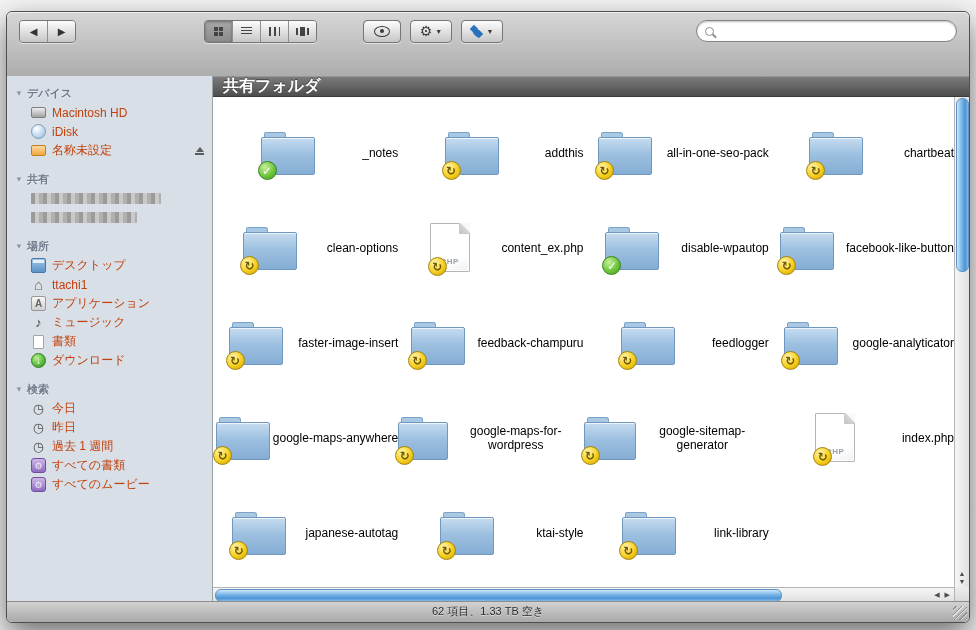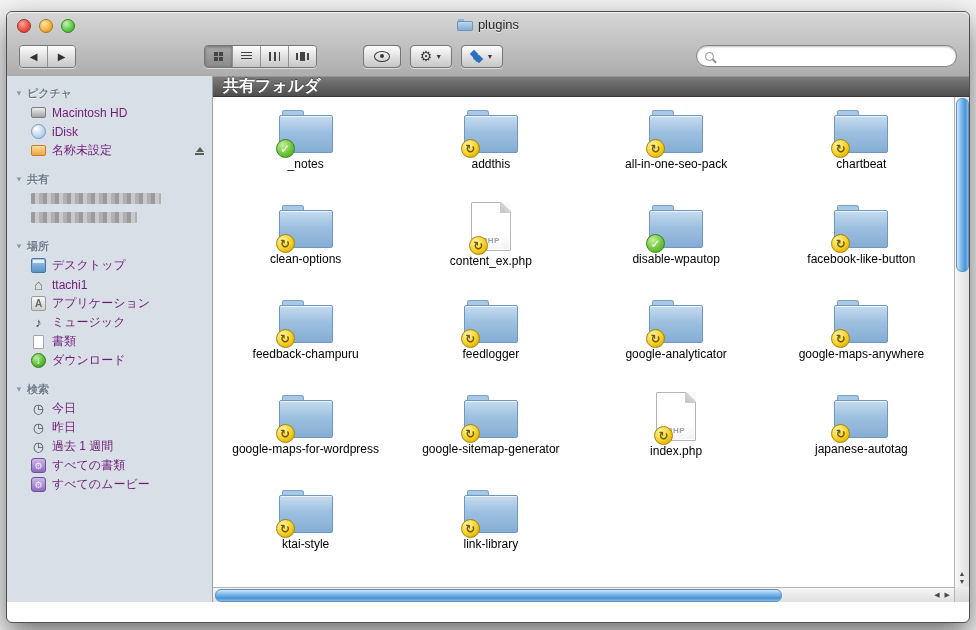--- a/index.html
+++ b/index.html
@@ -62,21 +62,21 @@
   .mag::after{content:"";position:absolute;width:5px;height:1.5px;background:#8e8e8e;transform:rotate(45deg);
     right:-4px;bottom:-2px;}
   .searchbox input{border:none;outline:none;background:transparent;flex:1;font-size:12px;height:16px;
     font-family:"Liberation Sans","DejaVu Sans",sans-serif;}
   
   .content-row{position:absolute;left:0;top:64px;right:0;bottom:20px;display:flex;}
   .sidebar{width:206px;background:#d8dfe7;border-right:1px solid #99a1ab;overflow:hidden;padding-top:7px;box-sizing:border-box;}
   .shead{display:flex;align-items:center;gap:4px;padding:3px 0 2px 8px;font-size:11px;font-weight:bold;
     color:#6d7a8c;text-shadow:0 1px 0 rgba(255,255,255,.7);}
   .shead .tri{font-size:8px;color:#8c97a6;}
-  .sitem{display:flex;align-items:center;height:19px;padding-left:24px;padding-right:8px;font-size:12px;color:#701a75;}
+  .sitem{display:flex;align-items:center;height:19px;padding-left:24px;padding-right:8px;font-size:12px;color:#c2410c;}
   .slabel{white-space:nowrap;overflow:hidden;}
   .sgap{height:9px;}
   .sicon{width:15px;height:15px;flex:0 0 15px;margin-right:6px;border-radius:2px;position:relative;
     display:inline-flex;align-items:center;justify-content:center;box-sizing:border-box;}
   .ic-hd{height:11px;background:linear-gradient(#efefef,#a2a2a2);border:1px solid #7e7e7e;border-radius:2px;}
   .ic-idisk{border-radius:50%;background:radial-gradient(circle at 35% 30%,#ffffff,#bcd6ee 60%,#8fb4d8);border:1px solid #7d9cbc;}
   .ic-removable{height:11px;background:linear-gradient(#ffd9a0,#f0a83c);border:1px solid #c07f20;border-radius:2px;}
   .ic-desktop{background:linear-gradient(#9ec7ea,#5b93c8);border:1px solid #4a77a6;}
   .ic-desktop::before{content:"";position:absolute;left:1px;right:1px;top:1px;height:3px;background:#e9eef4;}
   .ic-home::before{content:"⌂";font-size:15px;color:#7a6a50;}
@@ -99,21 +99,21 @@
   .blur{height:11px;border-radius:1px;filter:blur(.6px);
     background:repeating-linear-gradient(90deg,#9b9b9b 0 4px,#c9c9c9 4px 8px,#b0b0b0 8px 12px);}
   .b1{width:130px;}.b2{width:106px;}
   
   .main{flex:1;display:flex;flex-direction:column;min-width:0;}
   .banner{height:20px;background:linear-gradient(#7d7d7d,#4e4e4e);border-bottom:1px solid #3a3a3a;
     color:#fff;font-size:16px;font-weight:bold;line-height:20px;padding-left:10px;
     text-shadow:0 -1px 0 rgba(0,0,0,.5);box-shadow:inset 0 1px 0 #979797;}
   .viewrow{flex:1;display:flex;background:#fff;min-height:0;}
   .grid{flex:1;display:grid;grid-template-columns:repeat(4,1fr);grid-auto-rows:95px;padding-top:8px;}
-  .cell{display:flex;flex-direction:column;align-items:center;}
+  .cell{display:flex;flex-direction:row;align-items:center;}
   .fi{position:relative;width:54px;height:44px;margin:4px auto 4px;}
   .fi.folder::before{content:"";position:absolute;left:3px;top:1px;width:20px;height:8px;
     border-radius:2px 3px 0 0;background:#a9c8e4;border:1px solid #7aa3c9;border-bottom:none;}
   .fi.folder::after{content:"";position:absolute;left:0;right:0;top:6px;bottom:0;border-radius:2px;
     background:linear-gradient(180deg,#c6dcf0,#9dc0e0 45%,#85add4);border:1px solid #7098bf;
     box-shadow:inset 0 1px 0 rgba(255,255,255,.7);}
   .fi.php{width:38px;height:47px;margin:2px auto 3px;background:linear-gradient(160deg,#ffffff 72%,#f0f0f0);
     border:1px solid #b5b5b5;border-radius:1px;box-shadow:inset 0 0 0 1px #fff;}
   .fi.php::before{content:"";position:absolute;top:-1px;right:-1px;width:11px;height:11px;
     background:linear-gradient(225deg,#f9f9f9 0 49%,#d7d7d7 50%,#c2c2c2);border-left:1px solid #c9c9c9;border-bottom:1px solid #c9c9c9;box-sizing:border-box;}
@@ -147,31 +147,20 @@
   .statustext{text-align:center;font-size:11px;color:#2e2e2e;line-height:19px;text-shadow:0 1px 0 rgba(255,255,255,.5);}
   .grip{position:absolute;right:2px;bottom:2px;width:14px;height:14px;
     background:repeating-linear-gradient(135deg,transparent 0 2px,#8e8e8e 2px 3px,#e3e3e3 3px 4px);}
 </style>
 </head>
 <body>
 
 <div class="window">
 
   <div class="chrome">
-    <div class="titlebar">
-      <div class="tlights">
-        <span class="tl red"></span>
-        <span class="tl yellow"></span>
-        <span class="tl green"></span>
-      </div>
-      <div class="title">
-        <span class="minifolder"></span>
-        <span>plugins</span>
-      </div>
-    </div>
     <div class="toolbar">
       <div class="cap">
         <span class="capbtn navbtn">◀</span>
         <span class="capbtn navbtn">▶</span>
       </div>
       <span class="spacer1"></span>
       <div class="cap">
         <span class="capbtn seg active">
             <span class="g-grid"></span>
           </span>
@@ -210,21 +199,21 @@
         <span class="mag"></span>
         <input placeholder="" value="" style="">
       </div>
     </div>
   </div>
 
   <div class="content-row">
     <div class="sidebar">
       <div class="shead">
           <span class="tri">▼</span>
-          <span>ピクチャ</span>
+          <span>デバイス</span>
         </div>
       <div class="sitem">
           <span class="sicon ic-hd"></span>
           <span class="slabel">Macintosh HD</span>
         </div>
       <div class="sitem">
           <span class="sicon ic-idisk"></span>
           <span class="slabel">iDisk</span>
         </div>
       <div class="sitem">
@@ -343,20 +332,26 @@
               <div class="fi folder">
                 <i class="badge check"></i>
               </div>
               <div class="fname">disable-wpautop</div>
             </div>
           <div class="cell">
               <div class="fi folder">
                 <i class="badge sync"></i>
               </div>
               <div class="fname">facebook-like-button</div>
+            </div>
+          <div class="cell">
+              <div class="fi folder">
+                <i class="badge sync"></i>
+              </div>
+              <div class="fname">faster-image-insert</div>
             </div>
           <div class="cell">
               <div class="fi folder">
                 <i class="badge sync"></i>
               </div>
               <div class="fname">feedback-champuru</div>
             </div>
           <div class="cell">
               <div class="fi folder">
                 <i class="badge sync"></i>
@@ -426,14 +421,18 @@
           <div class="harrows">
             <span>◀</span>
             <span>▶</span>
           </div>
         </div>
         <div class="corner"></div>
       </div>
     </div>
   </div>
 
+  <div class="statusbar">
+    <div class="statustext">62 項目、1.33 TB 空き</div>
+    <div class="grip"></div>
+  </div>
 
 </div>
 
 </body></html>

